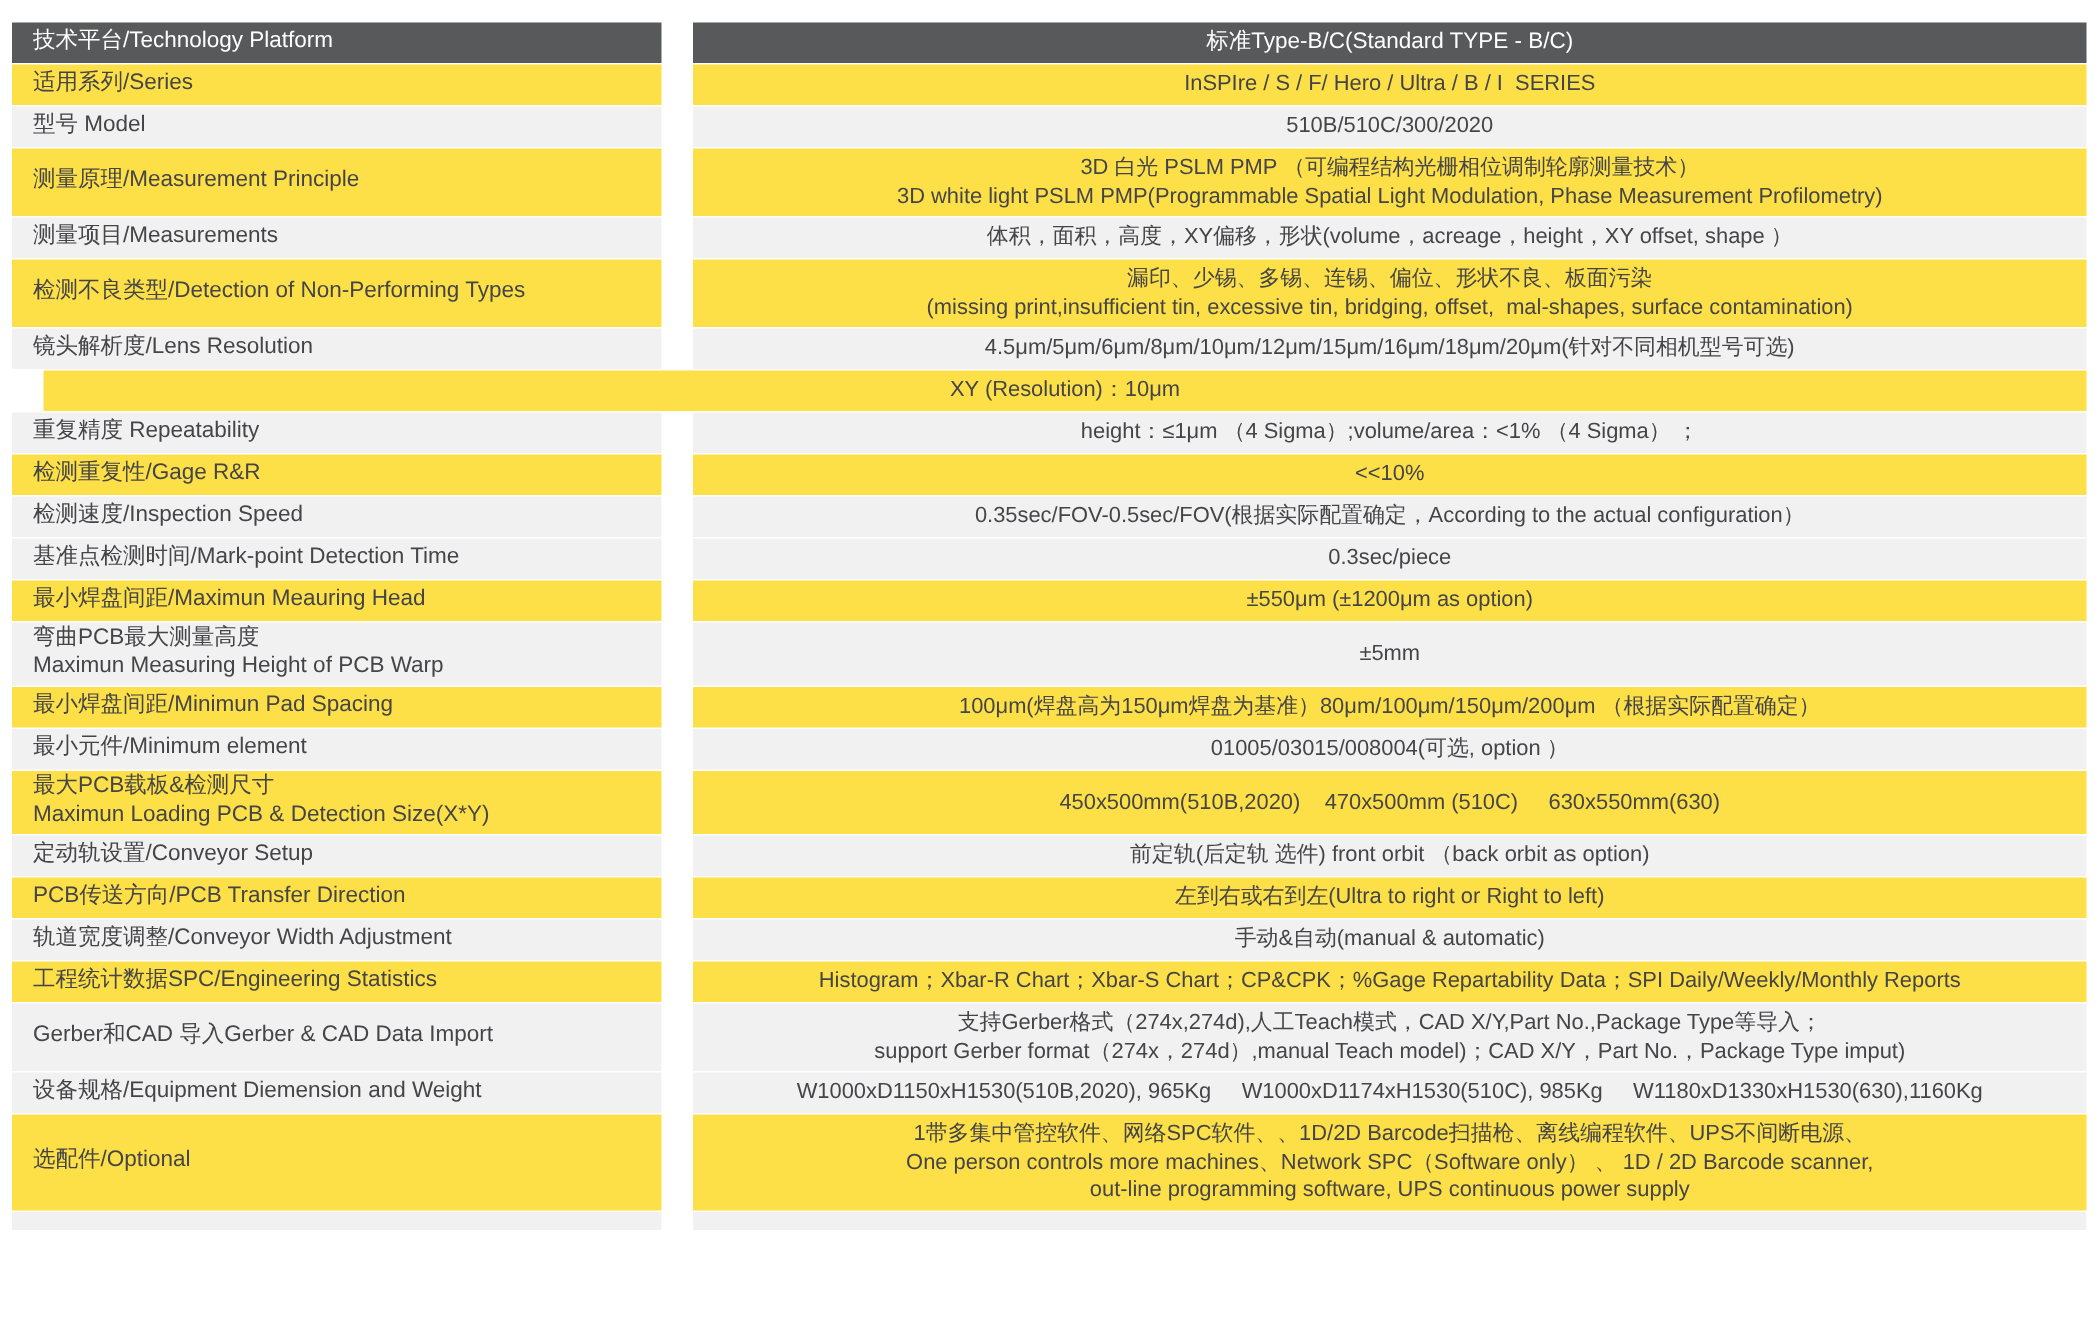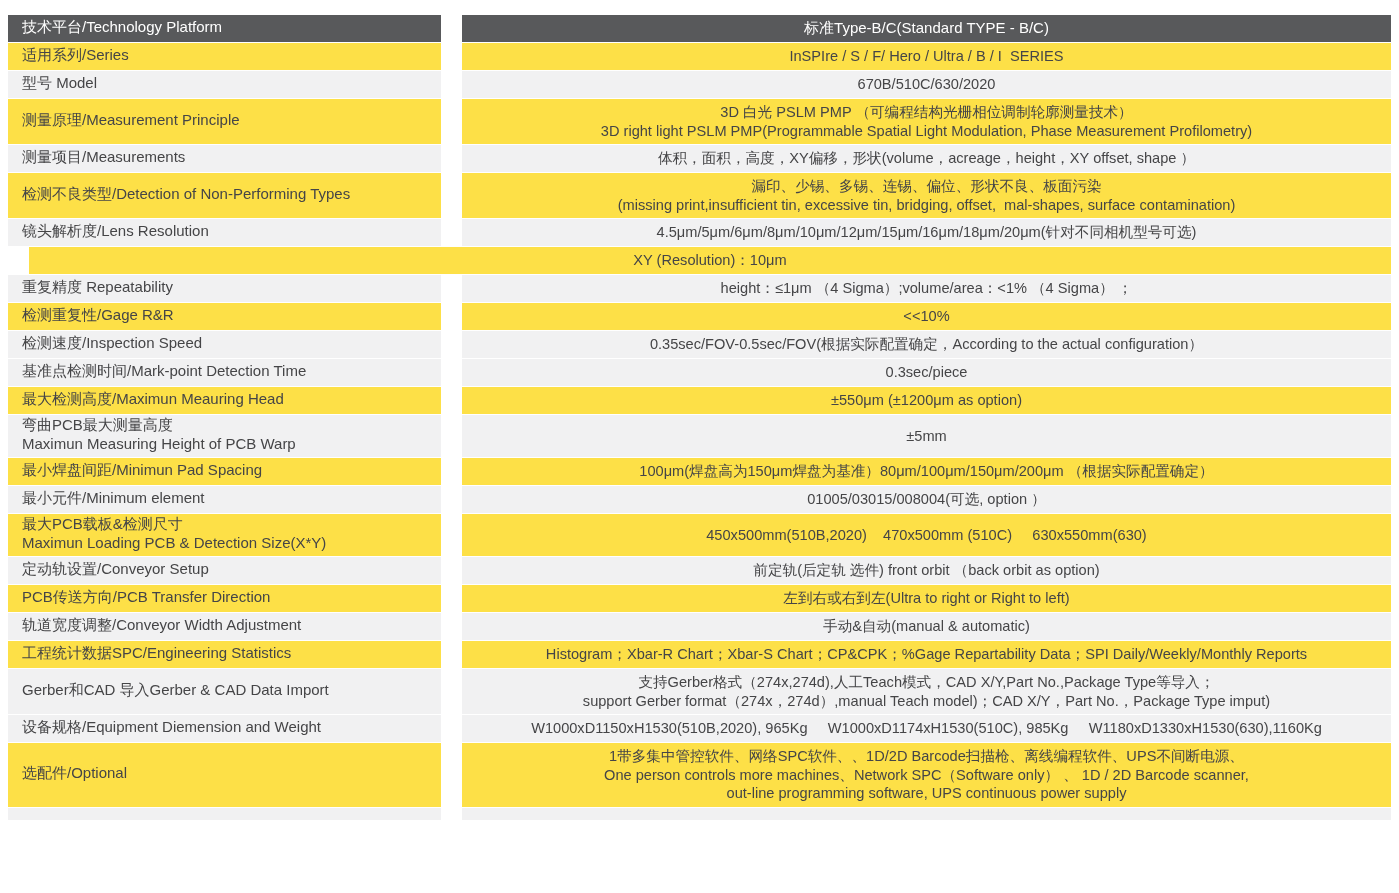--- a/index.html
+++ b/index.html
@@ -42,26 +42,26 @@
     <div class="row header-row">
       <div class="cell cell-label">技术平台/Technology Platform</div>
       <div class="cell cell-value">标准Type-B/C(Standard TYPE - B/C)</div>
     </div>
     <div class="row">
       <div class="cell cell-label">适用系列/Series</div>
       <div class="cell cell-value">InSPIre / S / F/ Hero / Ultra / B / I  SERIES</div>
     </div>
     <div class="row gray">
       <div class="cell cell-label">型号 Model</div>
-      <div class="cell cell-value">670B/510C/630/2020</div>
+      <div class="cell cell-value">510B/510C/300/2020</div>
     </div>
     <div class="row">
       <div class="cell cell-label">测量原理/Measurement Principle</div>
       <div class="cell cell-value">3D 白光 PSLM PMP （可编程结构光栅相位调制轮廓测量技术）
-3D right light PSLM PMP(Programmable Spatial Light Modulation, Phase Measurement Profilometry)</div>
+3D white light PSLM PMP(Programmable Spatial Light Modulation, Phase Measurement Profilometry)</div>
     </div>
     <div class="row gray">
       <div class="cell cell-label">测量项目/Measurements</div>
       <div class="cell cell-value">体积，面积，高度，XY偏移，形状(volume，acreage，height，XY offset, shape ）</div>
     </div>
     <div class="row">
       <div class="cell cell-label">检测不良类型/Detection of Non-Performing Types</div>
       <div class="cell cell-value">漏印、少锡、多锡、连锡、偏位、形状不良、板面污染
 (missing print,insufficient tin, excessive tin, bridging, offset,  mal-shapes, surface contamination)</div>
     </div>
@@ -82,21 +82,21 @@
     </div>
     <div class="row gray">
       <div class="cell cell-label">检测速度/Inspection Speed</div>
       <div class="cell cell-value">0.35sec/FOV-0.5sec/FOV(根据实际配置确定，According to the actual configuration）</div>
     </div>
     <div class="row gray">
       <div class="cell cell-label">基准点检测时间/Mark-point Detection Time</div>
       <div class="cell cell-value">0.3sec/piece</div>
     </div>
     <div class="row">
-      <div class="cell cell-label">最大检测高度/Maximun Meauring Head</div>
+      <div class="cell cell-label">最小焊盘间距/Maximun Meauring Head</div>
       <div class="cell cell-value">±550μm (±1200μm as option)</div>
     </div>
     <div class="row gray">
       <div class="cell cell-label">弯曲PCB最大测量高度
 Maximun Measuring Height of PCB Warp</div>
       <div class="cell cell-value">±5mm</div>
     </div>
     <div class="row">
       <div class="cell cell-label">最小焊盘间距/Minimun Pad Spacing</div>
       <div class="cell cell-value">100μm(焊盘高为150μm焊盘为基准）80μm/100μm/150μm/200μm （根据实际配置确定）</div>

